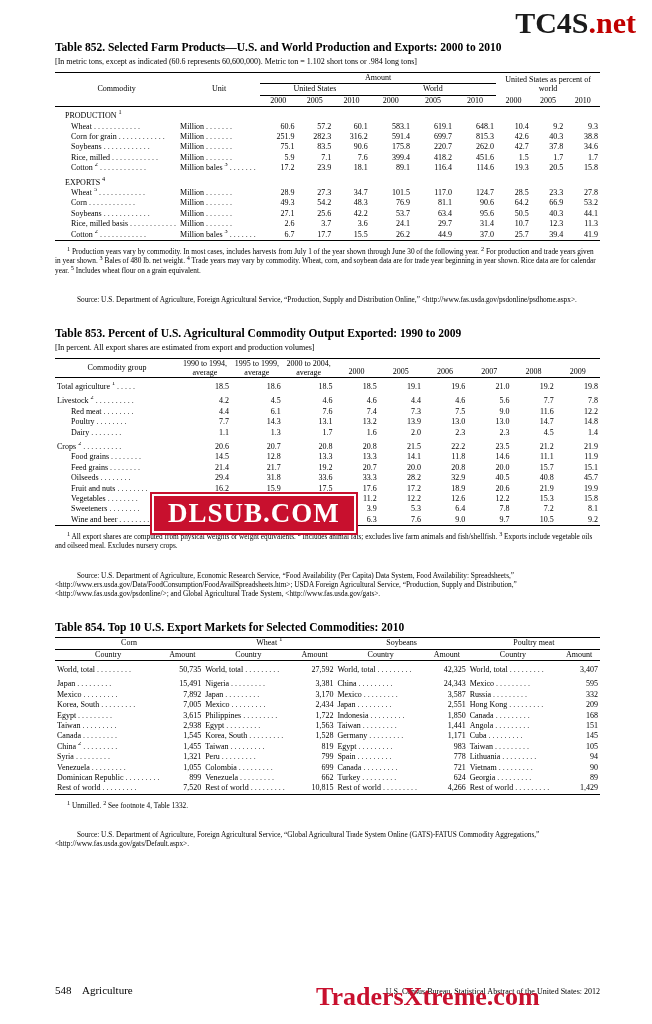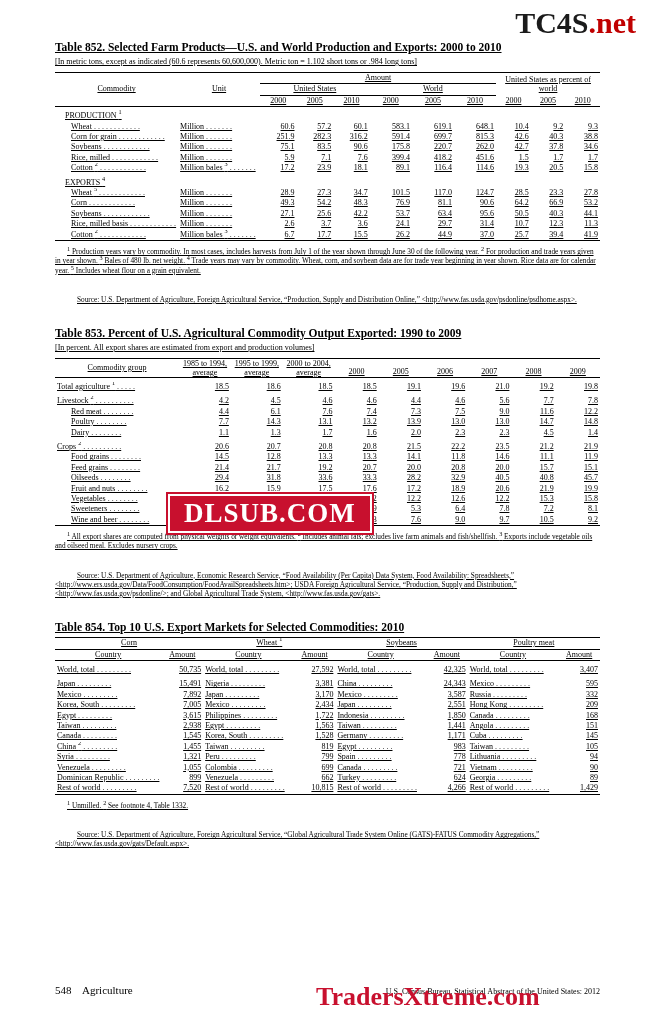--- a/index.html
+++ b/index.html
@@ -29,21 +29,21 @@
     font-family: "Liberation Serif", serif;
     font-size: 30px;
     font-weight: bold;
     color: #1b1b1b;
     letter-spacing: 0px;
     z-index: 50;
   }
   .watermark-tl .red { color: #c00000; }
   .watermark-mid {
     position: absolute;
-    left: 168px;
+    left: 152px;
     top: 494px;
     z-index: 60;
     background: #c8102e;
     color: #ffffff;
     font-family: "Liberation Serif", serif;
     font-weight: bold;
     font-size: 27px;
     padding: 2px 14px;
     border: 2px solid #ffffff;
     box-shadow: 0 0 0 2px #c8102e;
@@ -111,21 +111,20 @@
   }
   .fn-indent { text-indent: 12px; }
   .src {
     font-size: 7.3px;
     line-height: 9.2px;
     margin-top: 20px;
     text-indent: 22px;
   }
   .block {
     margin-bottom: 22px;
-    text-decoration: underline;
   }
   .footer {
     position: absolute;
     left: 55px;
     bottom: 28px;
     width: 545px;
     font-size: 10px;
   }
   .footer .pg {
     font-size: 11px;
@@ -358,21 +357,21 @@
           <col style="width:41px">
             <col style="width:41px">
             <col style="width:41px">
           <col style="width:41px">
             <col style="width:41px">
             <col style="width:41px">
         </colgroup>
         <tbody>
             <tr class="hdr-top hdr-bot">
           <td class="ctr" style="vertical-align:middle">Commodity group</td>
-          <td class="ctr" style="line-height:9px"><span>1985 to 1994, average</span></td>
+          <td class="ctr" style="line-height:9px"><span>1990 to 1994, average</span></td>
           <td class="ctr" style="line-height:9px"><span>1995 to 1999, average</span></td>
           <td class="ctr" style="line-height:9px"><span>2000 to 2004, average</span></td>
           <td class="ctr">2000</td>
           <td class="ctr">2005</td>
           <td class="ctr">2006</td>
           <td class="ctr">2007</td>
           <td class="ctr">2008</td>
           <td class="ctr">2009</td>
         </tr>
         </tbody>

